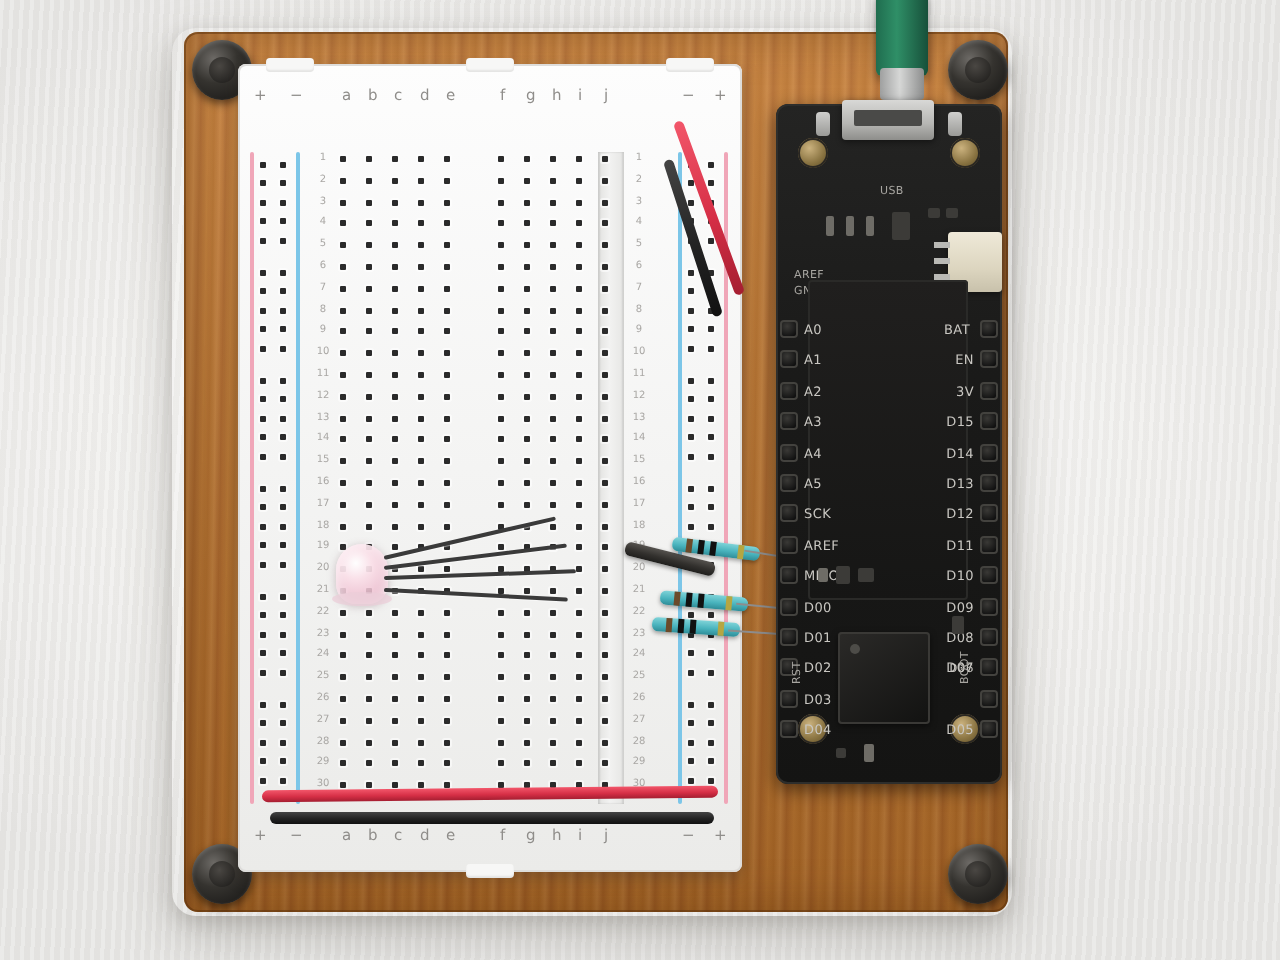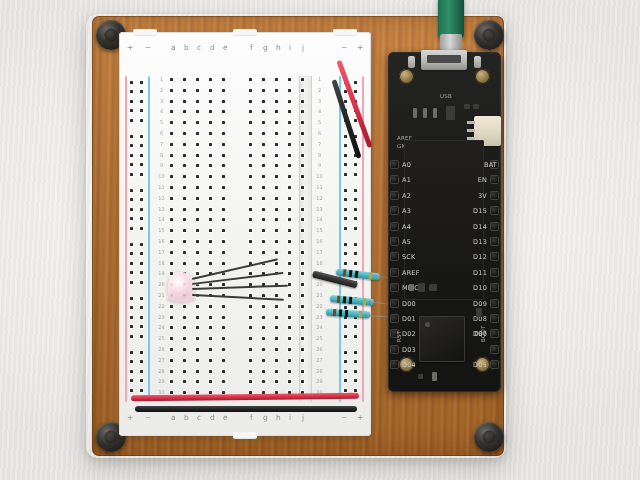--- a/index.html
+++ b/index.html
@@ -805,21 +805,21 @@
         <div class="pinlbl" style="top: 263px; left: 14px;">D01</div>
         <div class="pcb-pin" style="top: 277.4px; left: 2px;"></div>
         <div class="pinlbl" style="top: 278.4px; left: 14px;">D02</div>
         <div class="pcb-pin" style="top: 292.8px; left: 2px;"></div>
         <div class="pinlbl" style="top: 293.8px; left: 14px;">D03</div>
         <div class="pcb-pin" style="top: 308.2px; left: 2px;"></div>
         <div class="pinlbl" style="top: 309.2px; left: 14px;">D04</div>
       </div>
     <div id="pins-right">
         <div class="pcb-pin" style="top: 108px; right: 2px;"></div>
-        <div class="pinlbl r" style="top: 109px; right: 4px;">BAT</div>
+        <div class="pinlbl r" style="top: 109px; right: 16px;">BAT</div>
         <div class="pcb-pin" style="top: 123.4px; right: 2px;"></div>
         <div class="pinlbl r" style="top: 124.4px; right: 14px;">EN</div>
         <div class="pcb-pin" style="top: 138.8px; right: 2px;"></div>
         <div class="pinlbl r" style="top: 139.8px; right: 14px;">3V</div>
         <div class="pcb-pin" style="top: 154.2px; right: 2px;"></div>
         <div class="pinlbl r" style="top: 155.2px; right: 14px;">D15</div>
         <div class="pcb-pin" style="top: 169.6px; right: 2px;"></div>
         <div class="pinlbl r" style="top: 170.6px; right: 14px;">D14</div>
         <div class="pcb-pin" style="top: 185px; right: 2px;"></div>
         <div class="pinlbl r" style="top: 186px; right: 14px;">D13</div>

